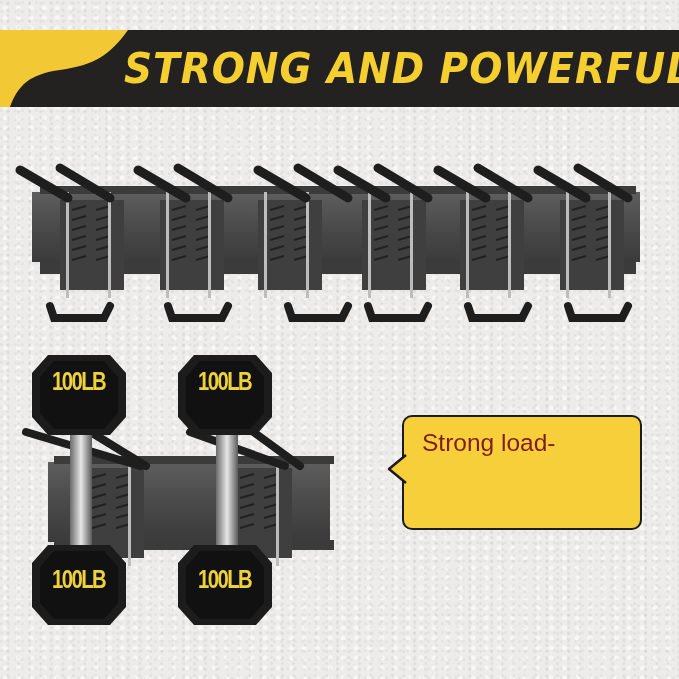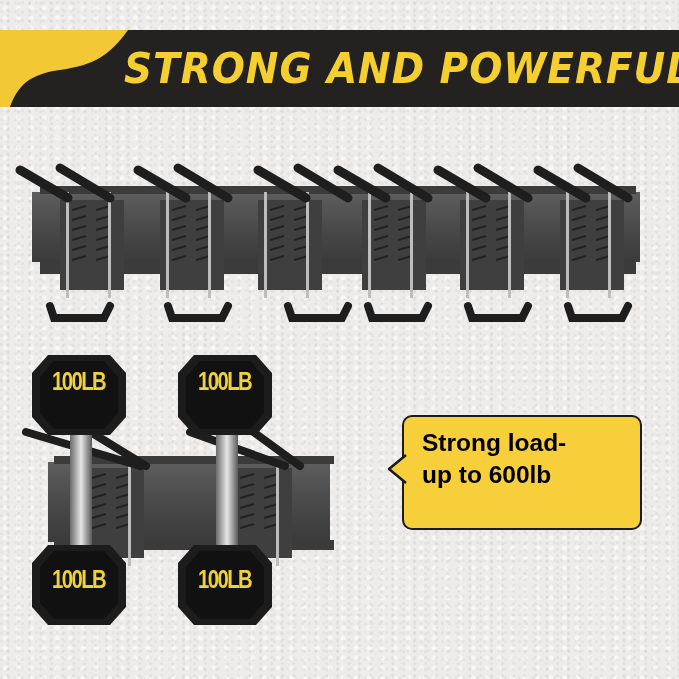--- a/index.html
+++ b/index.html
@@ -12,21 +12,21 @@
     background-size:7px 9px, 11px 6px, 13px 10px;
     font-family:"Liberation Sans", sans-serif;}
   .banner{position:absolute;left:0;top:30px;width:679px;height:77px;background:#232220;overflow:hidden;}
   .banner .swoosh{position:absolute;left:0;top:0;}
   .banner .title{position:absolute;left:124px;top:10px;width:540px;height:58px;
     color:#f5cf2f;font-family:"DejaVu Sans", sans-serif;font-weight:bold;font-style:italic;
     font-size:42px;letter-spacing:1px;line-height:58px;transform:scaleX(0.93);transform-origin:left center;white-space:nowrap;}
   .scene{position:absolute;left:0;top:0;width:679px;height:679px;}
   .bubble{position:absolute;left:402px;top:415px;width:240px;height:115px;background:#f6cf3a;border:2.5px solid #1b1b1b;border-radius:10px;box-sizing:border-box;}
   .bubble .tail{position:absolute;left:-17px;top:36px;}
-  .bubble .text{position:absolute;left:18px;top:10px;font-size:24.5px;line-height:32px;font-weight:bold;color:#000000;font-family:"Liberation Sans", sans-serif;}
+  .bubble .text{position:absolute;left:18px;top:10px;font-size:24.5px;line-height:32px;font-weight:normal;color:#7f1d1d;font-family:"Liberation Sans", sans-serif;}
   .dbl{position:absolute;font-family:"Liberation Sans", sans-serif;font-weight:bold;color:#efd23a;font-size:26px;letter-spacing:-2px;transform:scaleX(0.78);transform-origin:left center;white-space:nowrap;}
 </style>
 </head>
 <body>
 
 <div class="banner">
   <svg class="swoosh" width="160" height="77" viewBox="0 0 160 77">
     <path d="M0 0 L128 0 C110 25 95 35 60 40 C30 44 18 55 10 77 L0 77 Z" fill="#f2c935"></path>
   </svg>
   <div class="title">STRONG AND POWERFUL</div>
@@ -115,15 +115,14 @@
 <div class="dbl" style="left:198px;top:366px;">100LB</div>
 <div class="dbl" style="left:52px;top:564px;">100LB</div>
 <div class="dbl" style="left:198px;top:564px;">100LB</div>
 
 <div class="bubble">
   <svg class="tail" width="20" height="32" viewBox="0 0 20 32">
     <path d="M19 2 L2 16 L19 30" fill="#f6cf3a" stroke="#1b1b1b" stroke-width="2.5" stroke-linejoin="round"></path>
   </svg>
   <div class="text">
     <div>Strong load-</div>
-    <div>up to 600lb</div>
   </div>
 </div>
 
 </body></html>

